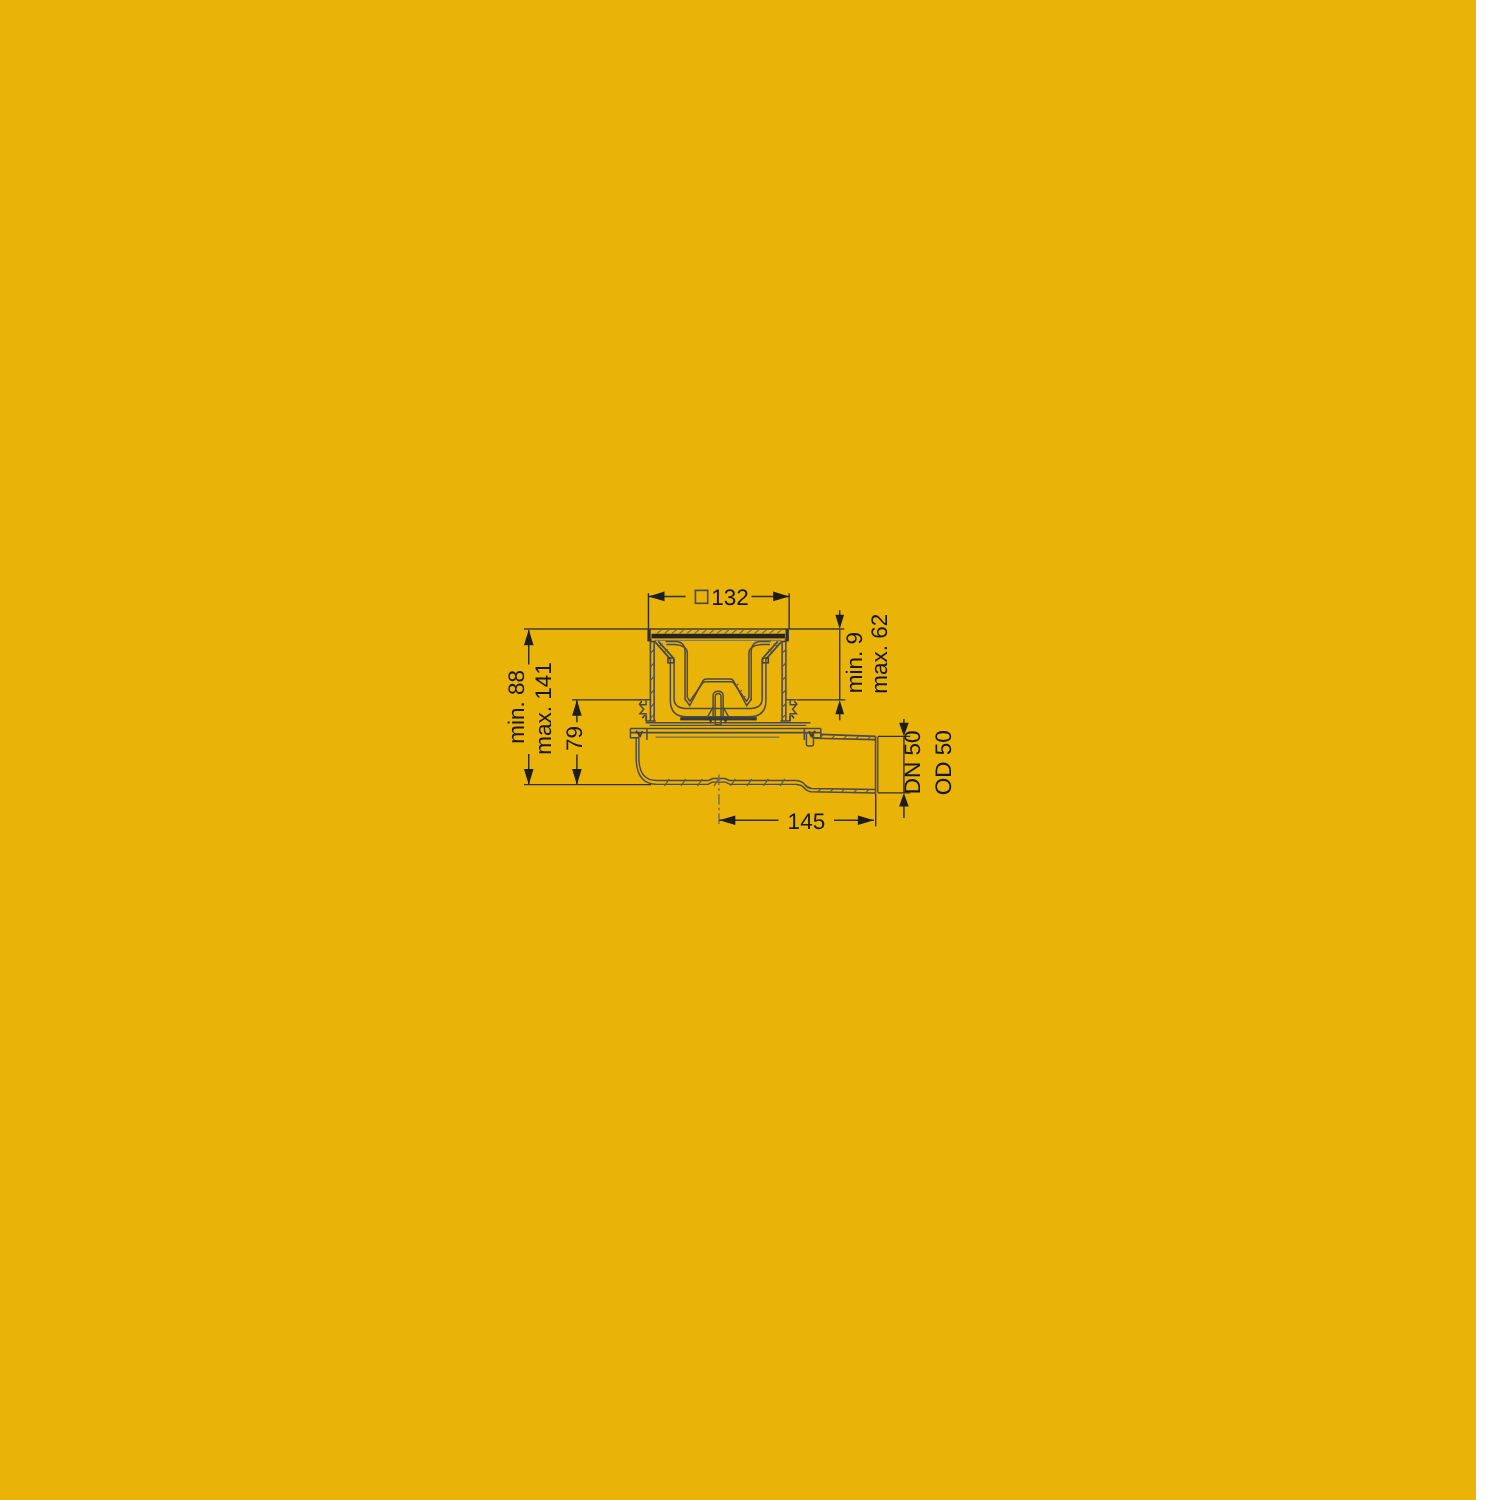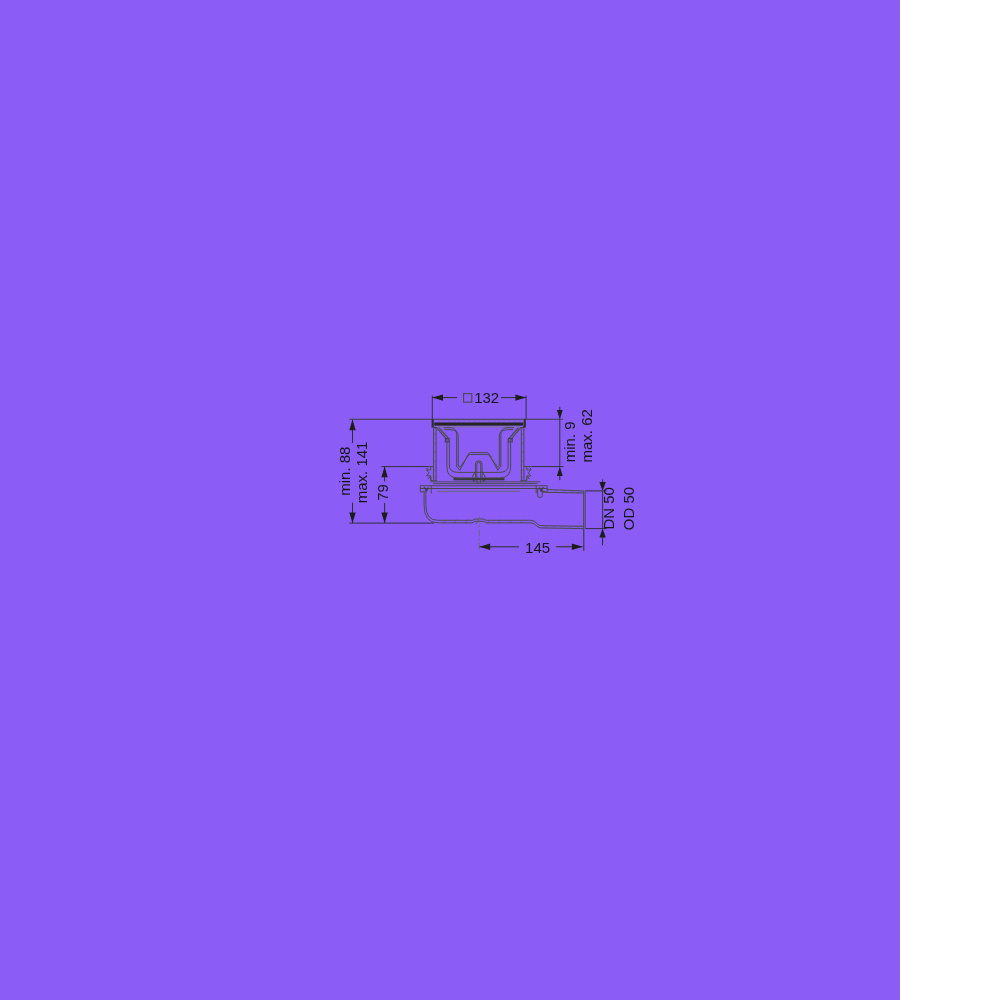--- a/index.html
+++ b/index.html
@@ -1,16 +1,16 @@
 <!DOCTYPE html>
 <html><head>
 <meta charset="utf-8">
 <style>
   html,body{margin:0;padding:0;background:#fff;}
-  #page{position:relative;width:900px;height:1000px;background:#8b5cf6;overflow:hidden;}
+  #page{position:relative;width:984px;height:1000px;background:#eab308;overflow:hidden;}
   svg{position:absolute;left:0;top:0;}
   text{font-family:"Liberation Sans", sans-serif;fill:#161616;}
 </style>
 </head>
 <body>
 <div id="page">
 <svg width="1000" height="1000" viewBox="0 0 1000 1000">
 <g fill="none" stroke="#4a4a4a" stroke-width="1" stroke-linecap="butt">
 
 <line x1="349.3" y1="419.3" x2="562.8" y2="419.3" stroke="#3f3f3f" stroke-width="1.1"></line>

